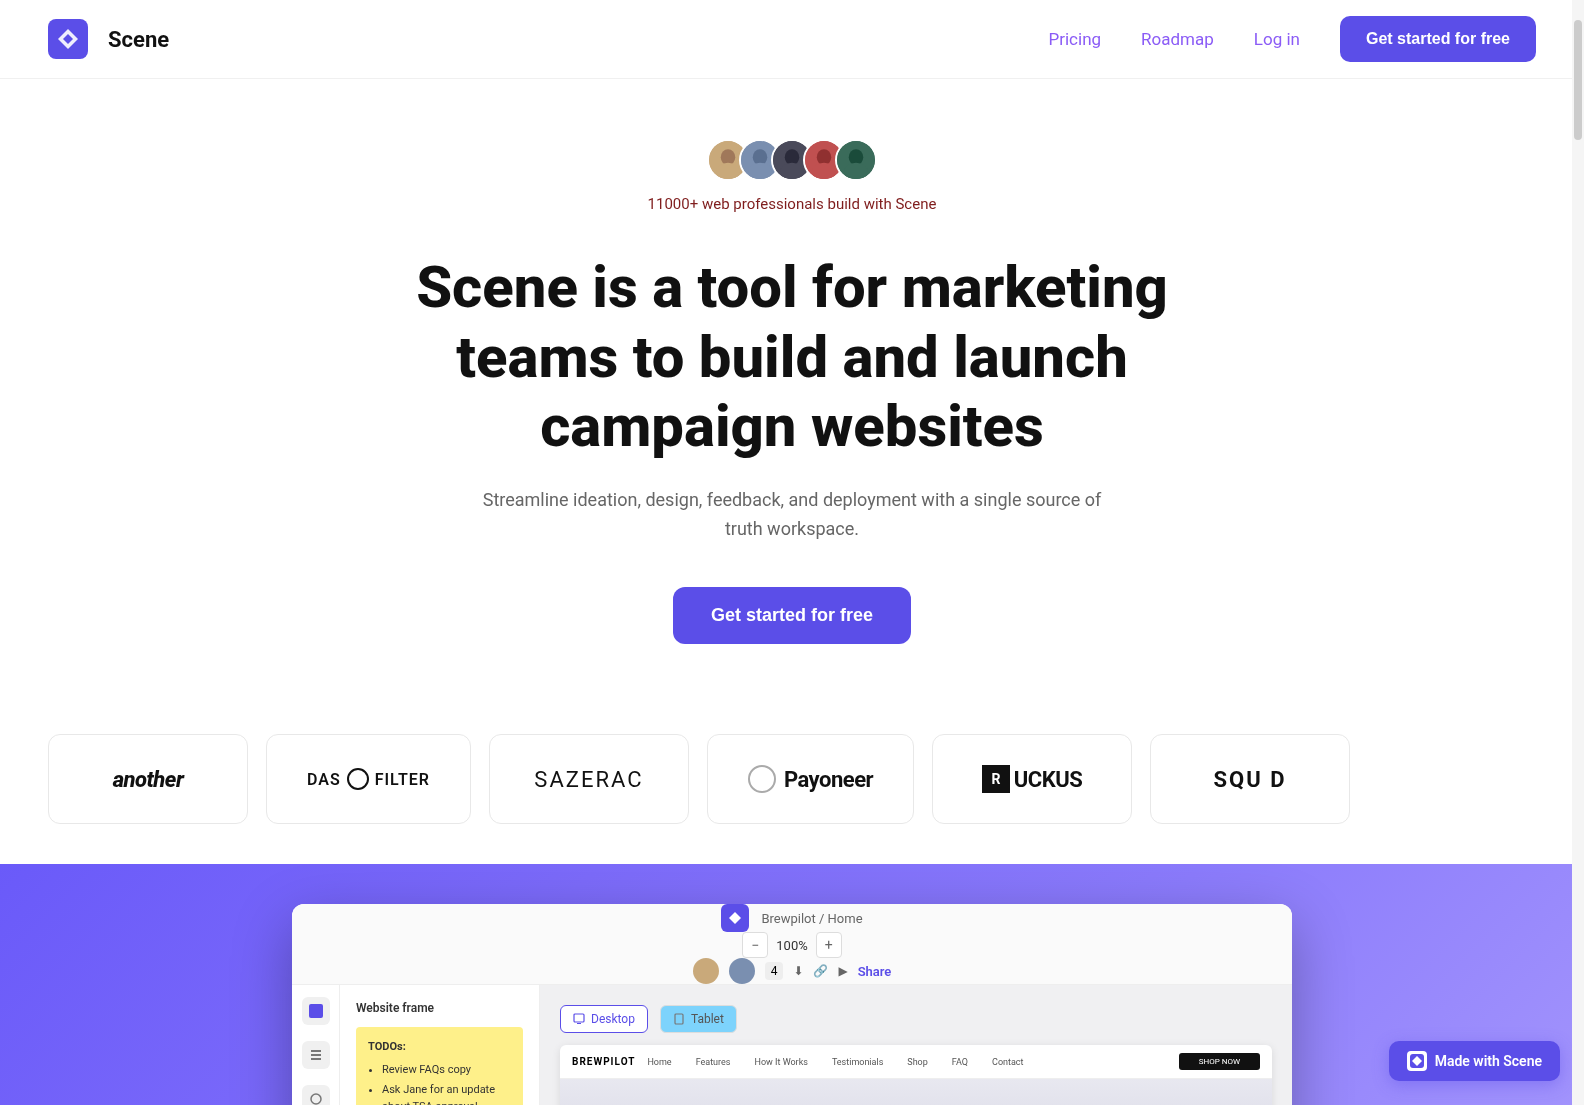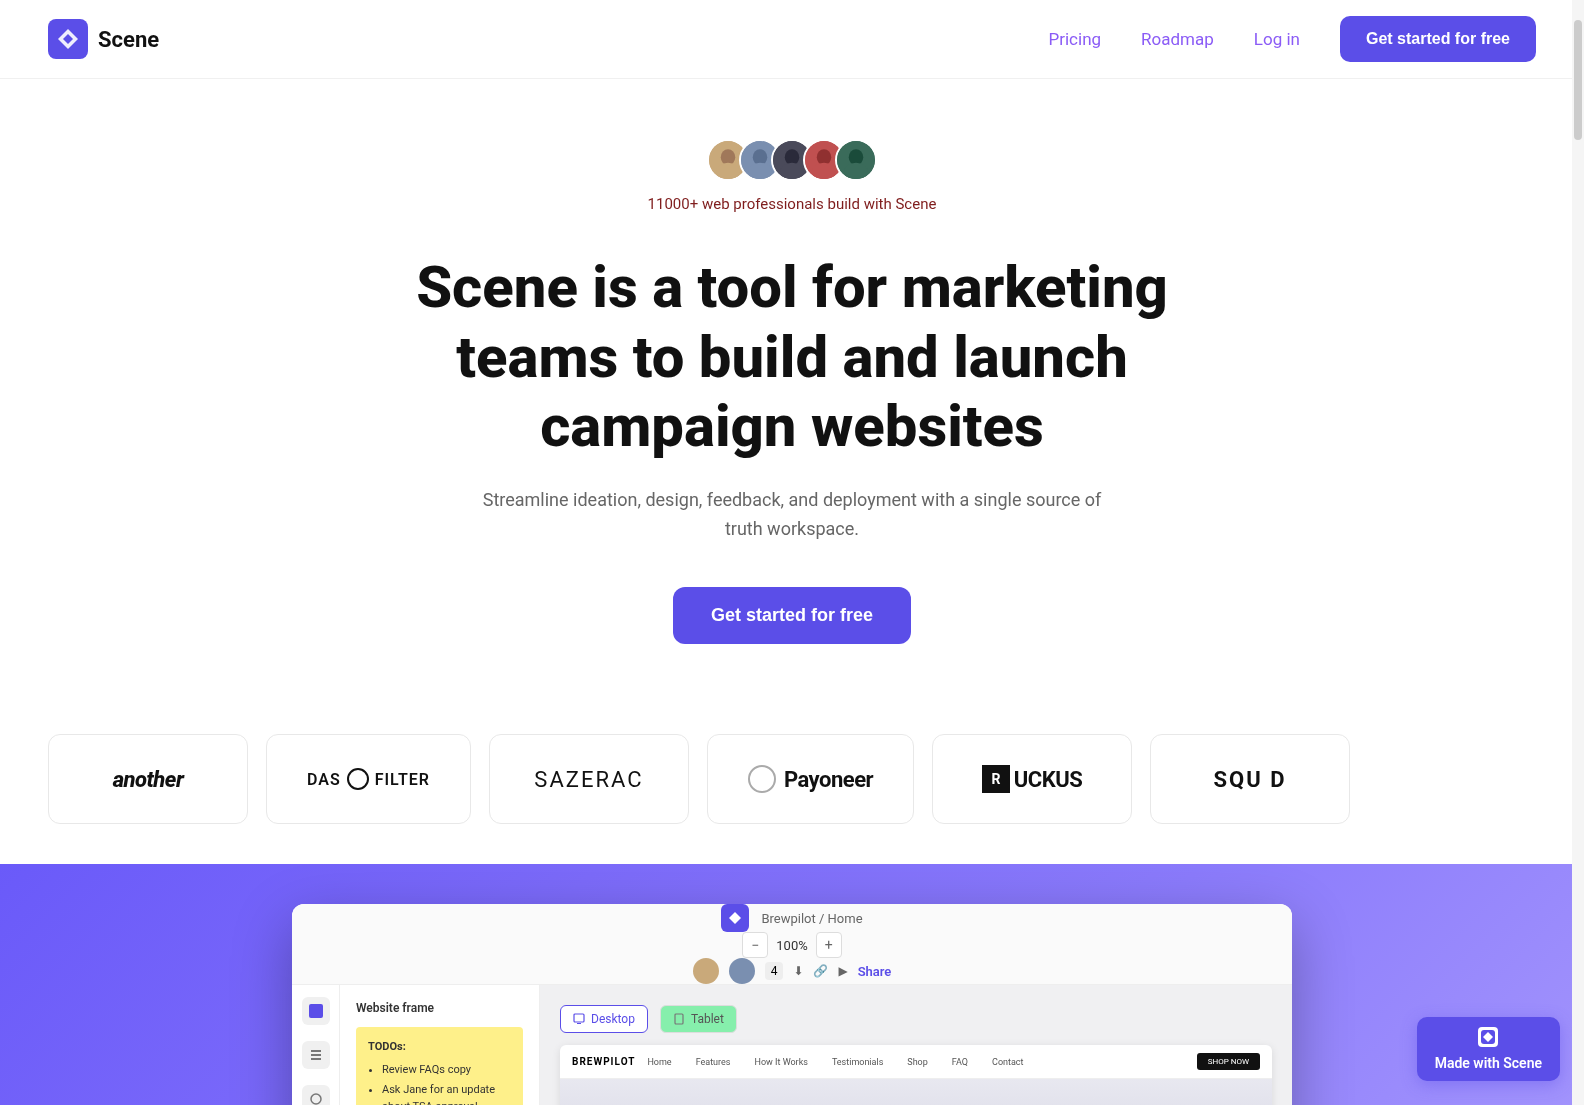--- a/index.html
+++ b/index.html
@@ -22,21 +22,21 @@
       align-items: center;
       justify-content: space-between;
       padding: 16px 48px;
       background: #ffffff;
       border-bottom: 1px solid #f0f0f0;
     }
 
     .logo-area {
       display: flex;
       align-items: center;
-      gap: 10px;
+      gap: 20px;
     }
 
     .logo-icon {
       width: 40px;
       height: 40px;
     }
 
     .logo-text {
       font-size: 22px;
       font-weight: 700;
@@ -443,21 +443,21 @@
       gap: 12px;
       margin-bottom: 12px;
     }
 
     .device-tab {
       display: flex;
       align-items: center;
       gap: 6px;
       font-size: 12px;
       color: #555;
-      background: #86efac;
+      background: #7dd3fc;
       border: 1px solid #ddd;
       border-radius: 6px;
       padding: 6px 12px;
     }
 
     .device-tab.active {
       background: #fff;
       border-color: #5b4ee8;
       color: #5b4ee8;
     }
@@ -492,41 +492,40 @@
 
     .site-link {
       font-size: 9px;
       color: #555;
     }
 
     .shop-now-btn {
       background: #111;
       color: #fff;
       font-size: 8px;
-      padding: 4px 11px;
+      padding: 4px 20px;
       border-radius: 3px;
     }
 
     
     .made-with-badge {
       position: fixed;
       bottom: 24px;
       right: 24px;
       background: #5b4ee8;
       color: #fff;
       border-radius: 10px;
       padding: 10px 18px;
       display: flex;
       align-items: center;
       gap: 8px;
       font-size: 14px;
       font-weight: 600;
       box-shadow: 0 4px 16px rgba(91,78,232,0.4);
       cursor: pointer;
-      flex-direction: column;
     }
 
     .made-icon {
       width: 20px;
       height: 20px;
       background: #fff;
       border-radius: 4px;
       display: flex;
       align-items: center;
       justify-content: center;

